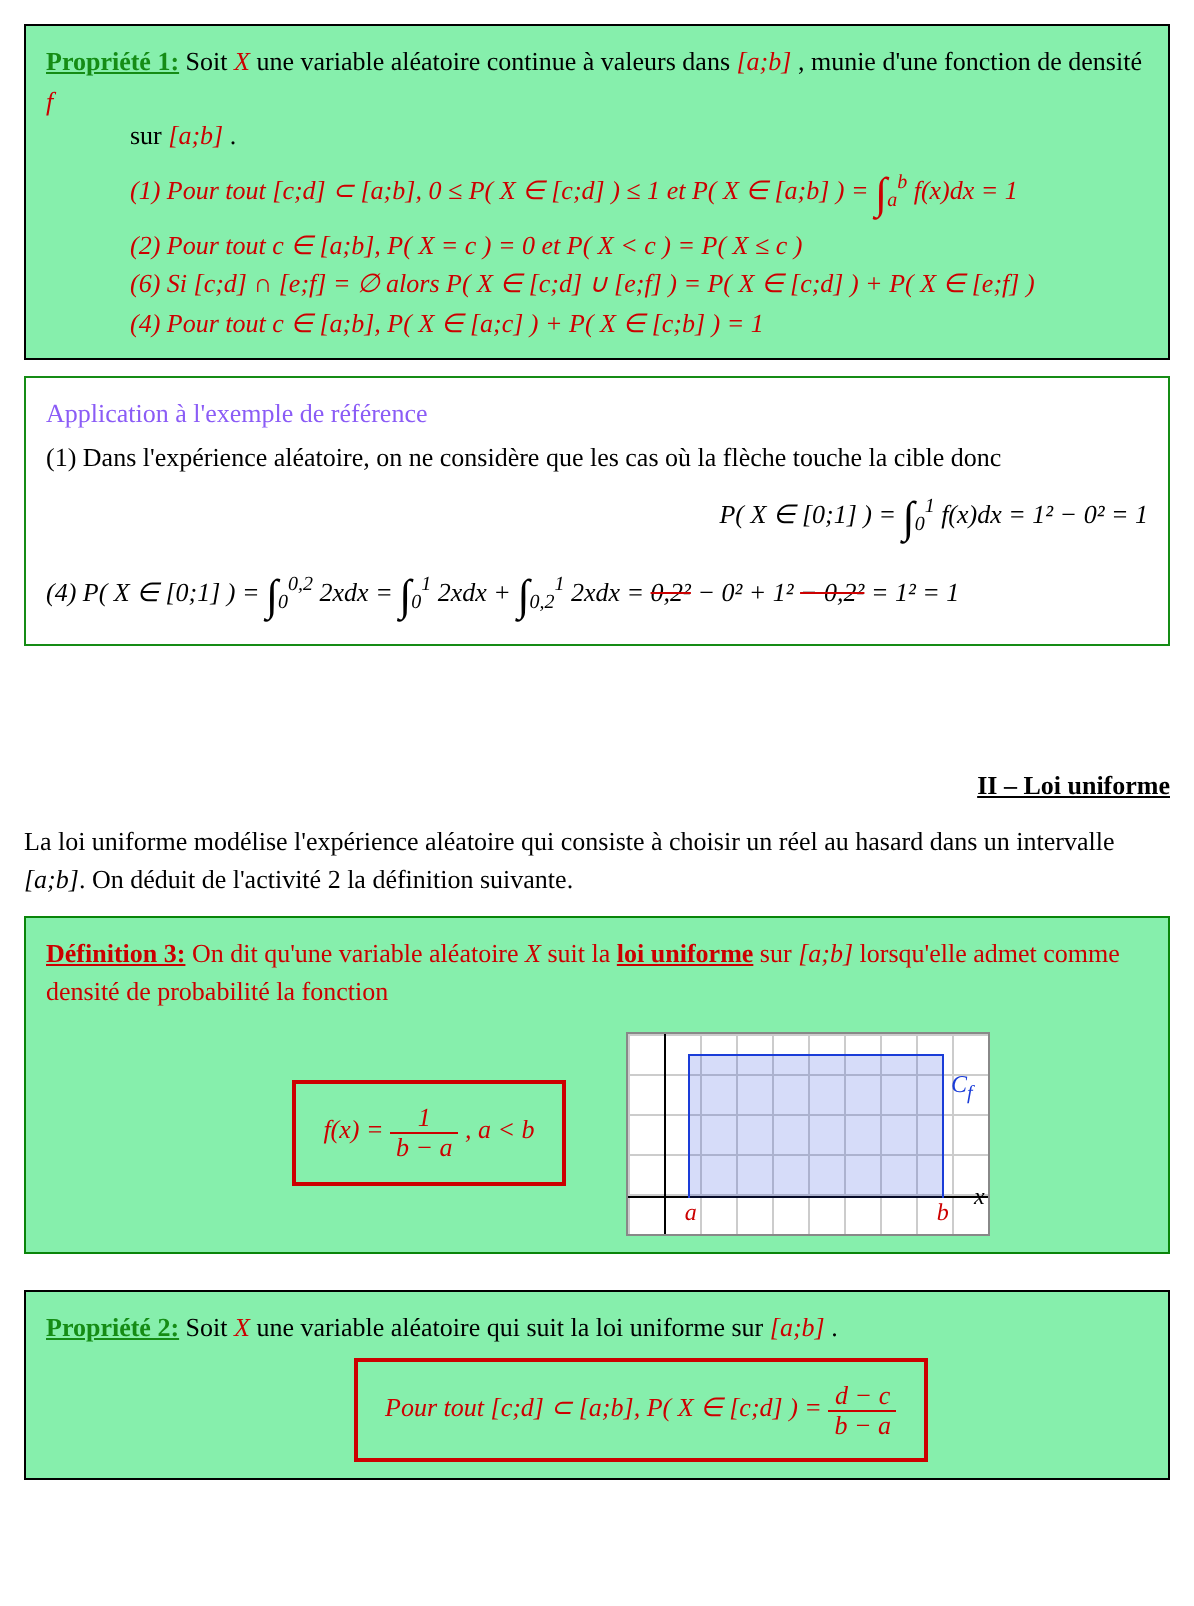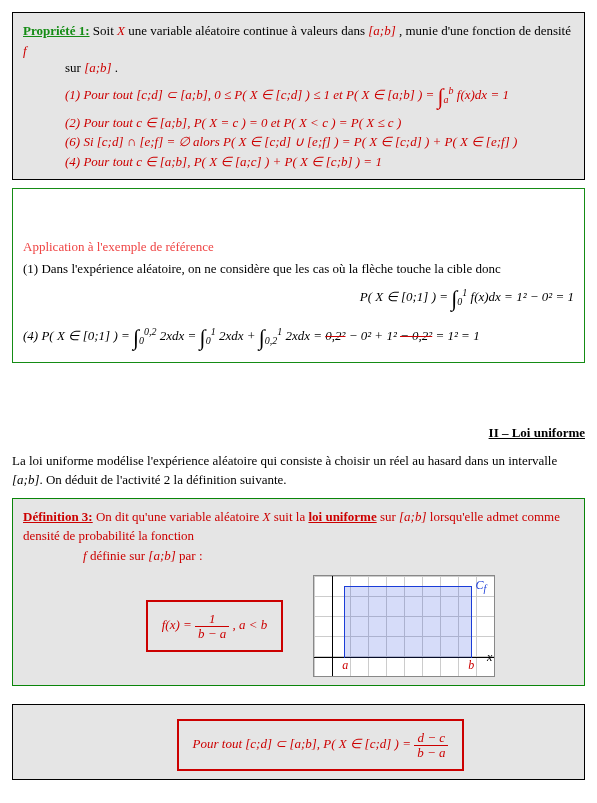--- a/index.html
+++ b/index.html
@@ -7,26 +7,26 @@
     padding: 12px;
     width: 597px;
     box-sizing: border-box;
     font-family: "Times New Roman", serif;
     font-size: 13px;
     line-height: 1.5;
     color: #000;
     background: #fff;
   }
   .box { border: 1px solid #000; padding: 8px 10px; margin-bottom: 8px; }
-  .box-grey { background: #e5e5e5; }
+  .box-grey { background: #86efac; }
   .box-green { border-color: #158c15; }
   .box-green2 { border-color: #0a850a; }
   .hdr-title { color: #158c15; font-weight: bold; text-decoration: underline; }
   .red { color: #cc0000; }
-  .blue { color: #ef4444; margin-top: 40px; }
+  .blue { color: #8b5cf6; }
   .bold { font-weight: bold; }
   .indent { padding-left: 42px; }
   .formula { text-align: right; font-style: italic; margin: 4px 0; }
   .inline-formula { font-style: italic; }
   .section-h { font-weight: bold; text-decoration: underline; margin: 28px 0 8px 0; text-align: right; }
   .spacer { height: 24px; }
 
   .def-flex { display:flex; align-items:center; justify-content:center; gap:30px; margin-top:10px;}
   .formula-box { border:2px solid #cc0000; padding: 10px 14px; color:#cc0000; font-style:italic;margin-left:44px; }
   .center { text-align:center; }
@@ -43,21 +43,21 @@
   .chart .axis-y { position:absolute; top:0; bottom:0; left:18px; border-left:1px solid #000; }
   .chart .rect {
     position:absolute; left:30px; right:22px; top:10px; bottom:18px;
     background: rgba(30,60,220,0.18);
     border:1.5px solid #1a3cd8;
     border-bottom:none;
   }
   .chart .lbl { position:absolute; font-style:italic; font-size:12px; }
   .chart .lbl.a { left:28px; bottom:2px; color:#cc0000;}
   .chart .lbl.b { right:20px; bottom:2px; color:#cc0000;}
-  .chart .lbl.cf { right:8px; top:0px; color:#1a3cd8;}
+  .chart .lbl.cf { right:8px; top:16px; color:#1a3cd8;}
   .chart .lbl.x { right:2px; bottom:10px; color:#000;}
 
   .frac { display:inline-block; vertical-align:middle; text-align:center; line-height:1.05; }
   .frac .n { display:block; border-bottom:1px solid currentColor; padding:0 3px; }
   .frac .d { display:block; padding:0 3px; }
   .bigint { font-size: 22px; vertical-align: middle; font-style: normal;}
   sup, sub { font-size: 10px; line-height:0;}
   .strike { text-decoration: line-through; text-decoration-color:#cc0000; }
 </style>
 </head>
@@ -99,23 +99,20 @@
 <div class="spacer"></div>
 
 <div class="section-h">II – Loi uniforme</div>
 <div>
   <span>La loi uniforme modélise l'expérience aléatoire qui consiste à choisir un réel au hasard dans un intervalle </span><span class="inline-formula">[a;b]</span><span>. On déduit de l'activité 2 la définition suivante.</span>
 </div>
 
 <div class="box box-grey box-green2" style="margin-top:8px;">
   <div class="red">
     <span class="hdr-title" style="color:#cc0000;">Définition 3:</span><span> On dit qu'une variable aléatoire </span><span class="inline-formula">X</span><span> suit la </span><span class="bold" style="text-decoration:underline;">loi uniforme</span><span> sur </span><span class="inline-formula">[a;b]</span><span> lorsqu'elle admet comme densité de probabilité la fonction </span>
-    <div class="indent" style="padding-left:60px;">
-      <span class="inline-formula">f</span><span> définie sur </span><span class="inline-formula">[a;b]</span><span> par :</span>
-    </div>
   </div>
   <div class="def-flex">
     <div class="formula-box">
       <span>f(x) = </span>
       <span class="frac"><span class="n">1</span><span class="d">b − a</span></span>
       <span> ,  a &lt; b</span>
     </div>
     <div class="chart bars">
       <div class="axis-x"></div>
         <div class="axis-y"></div>
@@ -124,18 +121,21 @@
       <span class="lbl b">b</span>
       <span class="lbl cf"><span>C</span><sub>f</sub></span>
       <span class="lbl x">x</span>
     </div>
   </div>
 </div>
 
 <div style="height:10px;"></div>
 
 <div class="box box-grey">
+  <div>
+    <span class="hdr-title">Propriété 2:</span><span> Soit </span><span class="inline-formula red">X</span><span> une variable aléatoire qui suit la loi uniforme sur </span><span class="inline-formula red">[a;b]</span> .
+  </div>
   <div class="center" style="margin-top:6px;">
     <span class="formula-box" style="display:inline-block;">
       <span>Pour tout </span><span>[c;d] ⊂ [a;b]</span><span>,  P( X ∈ [c;d] ) = </span><span class="frac"><span class="n">d − c</span><span class="d">b − a</span></span>
     </span>
   </div>
 </div>
 
 </body></html>

